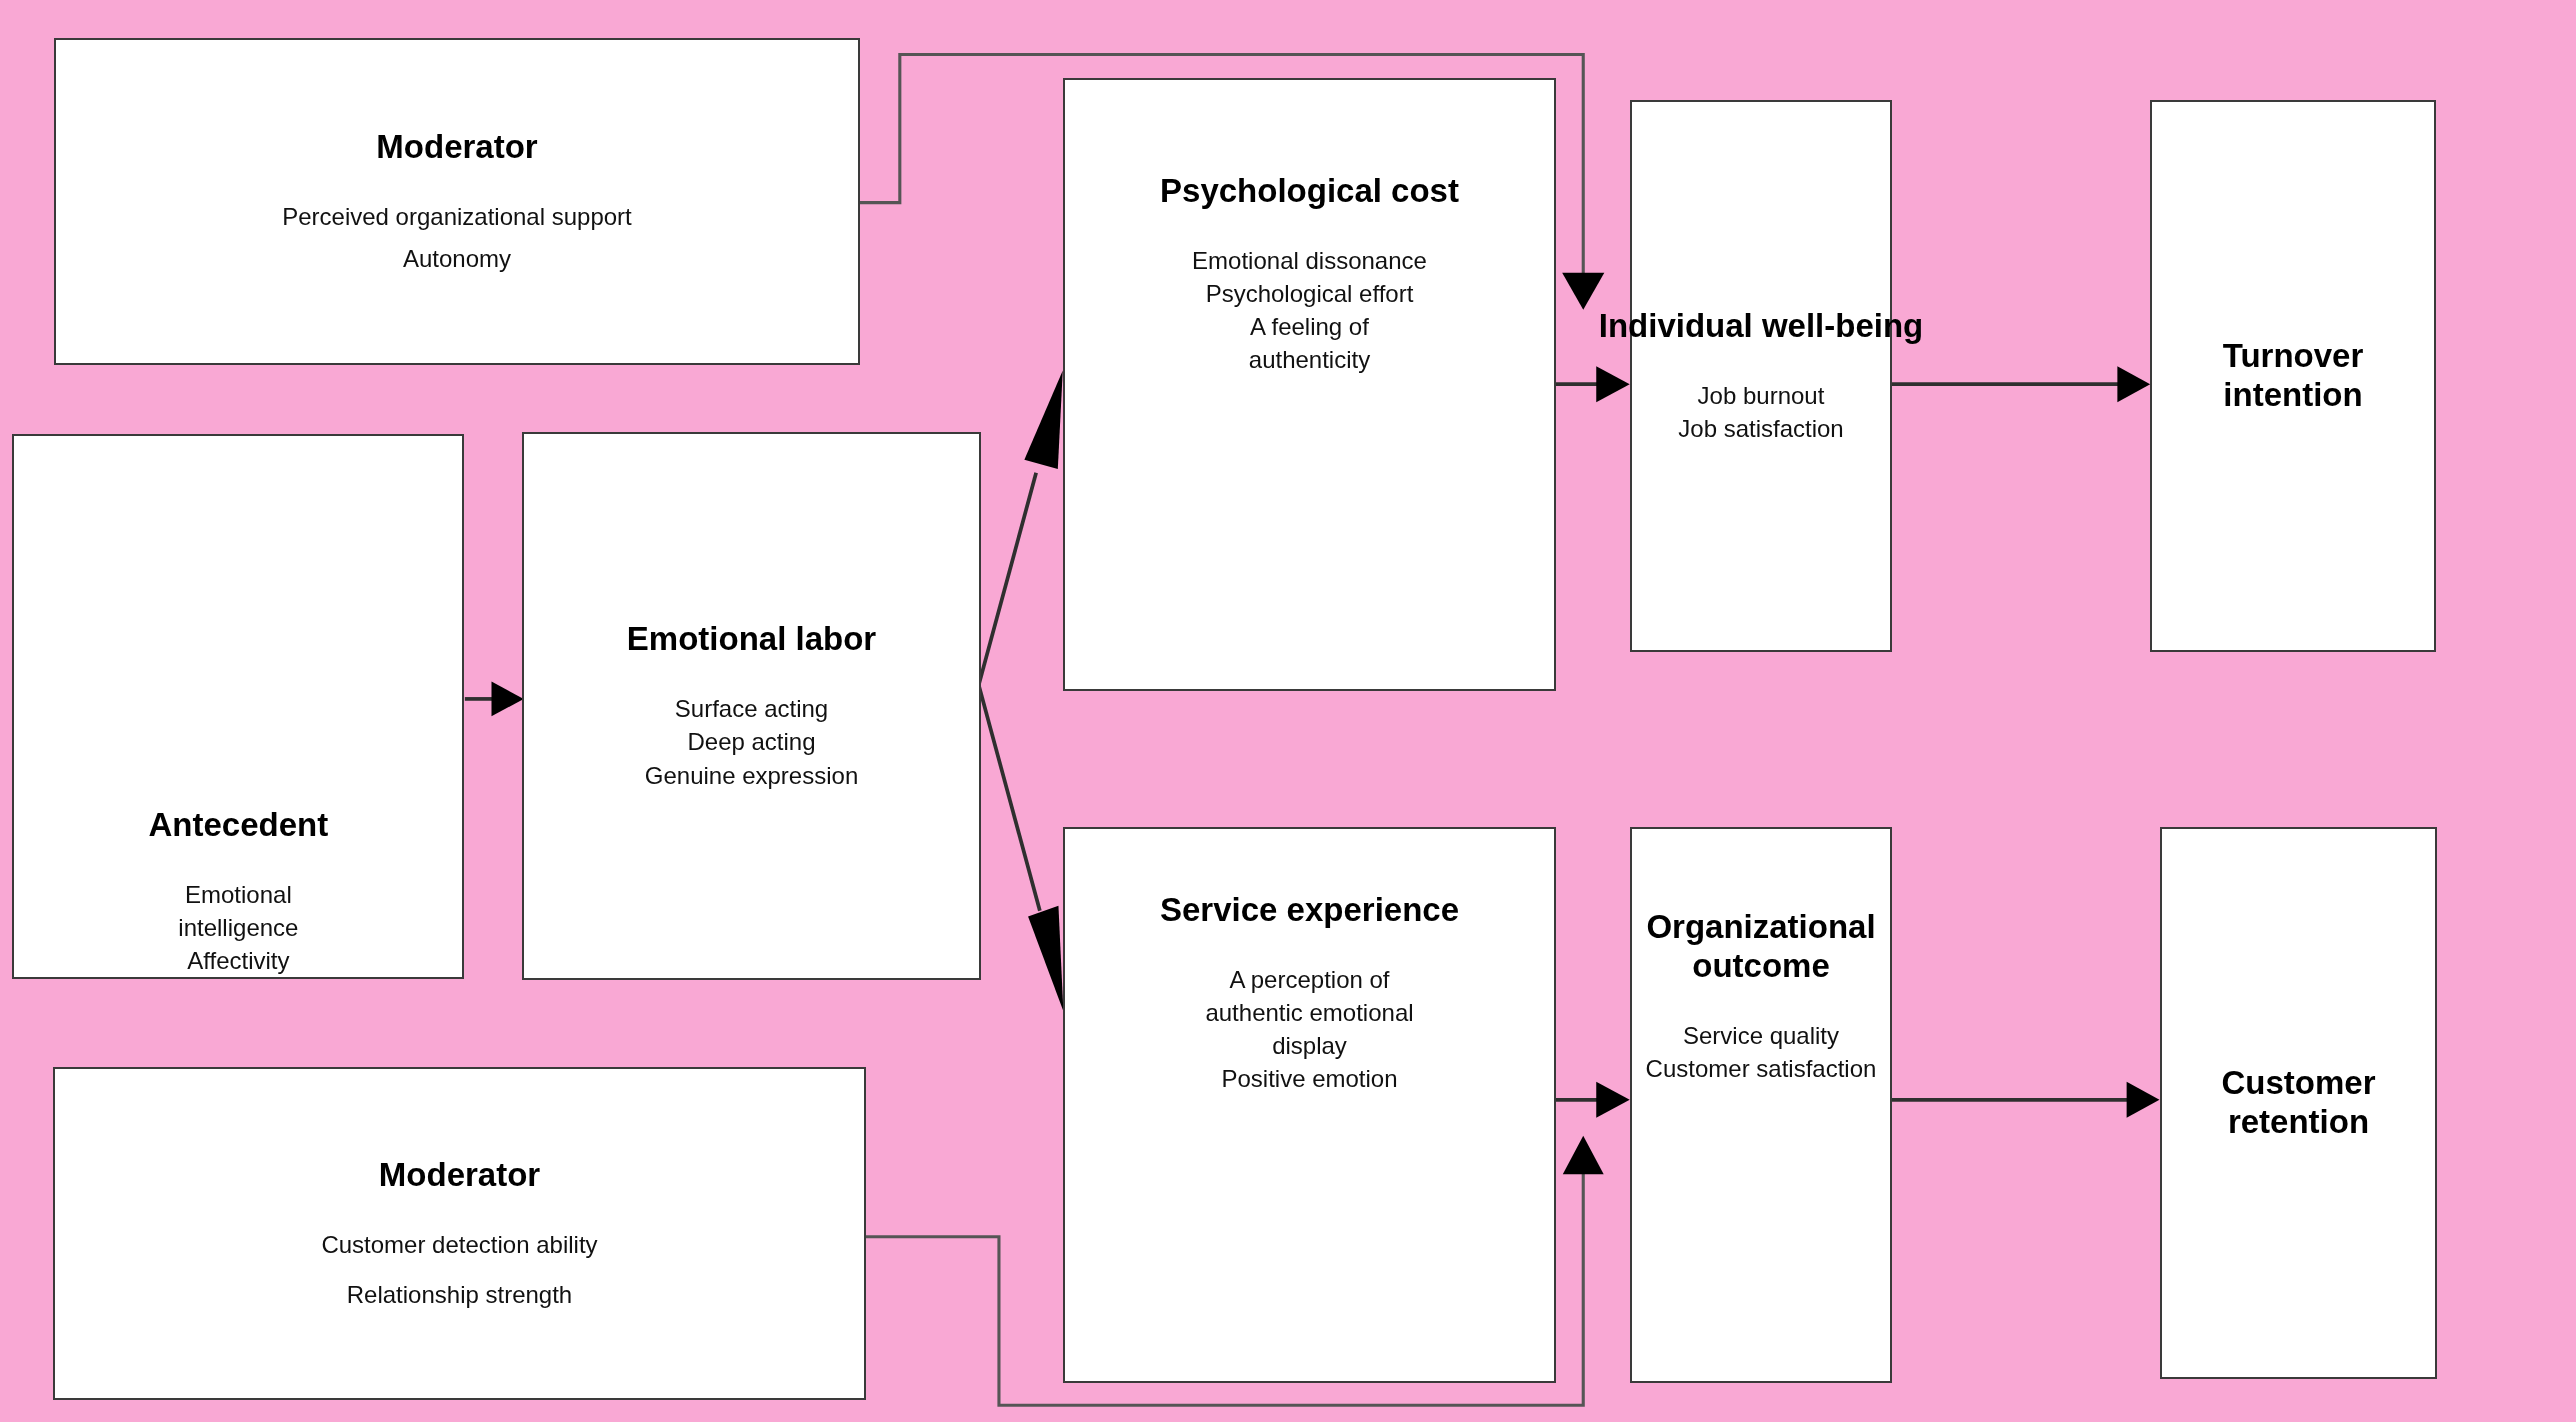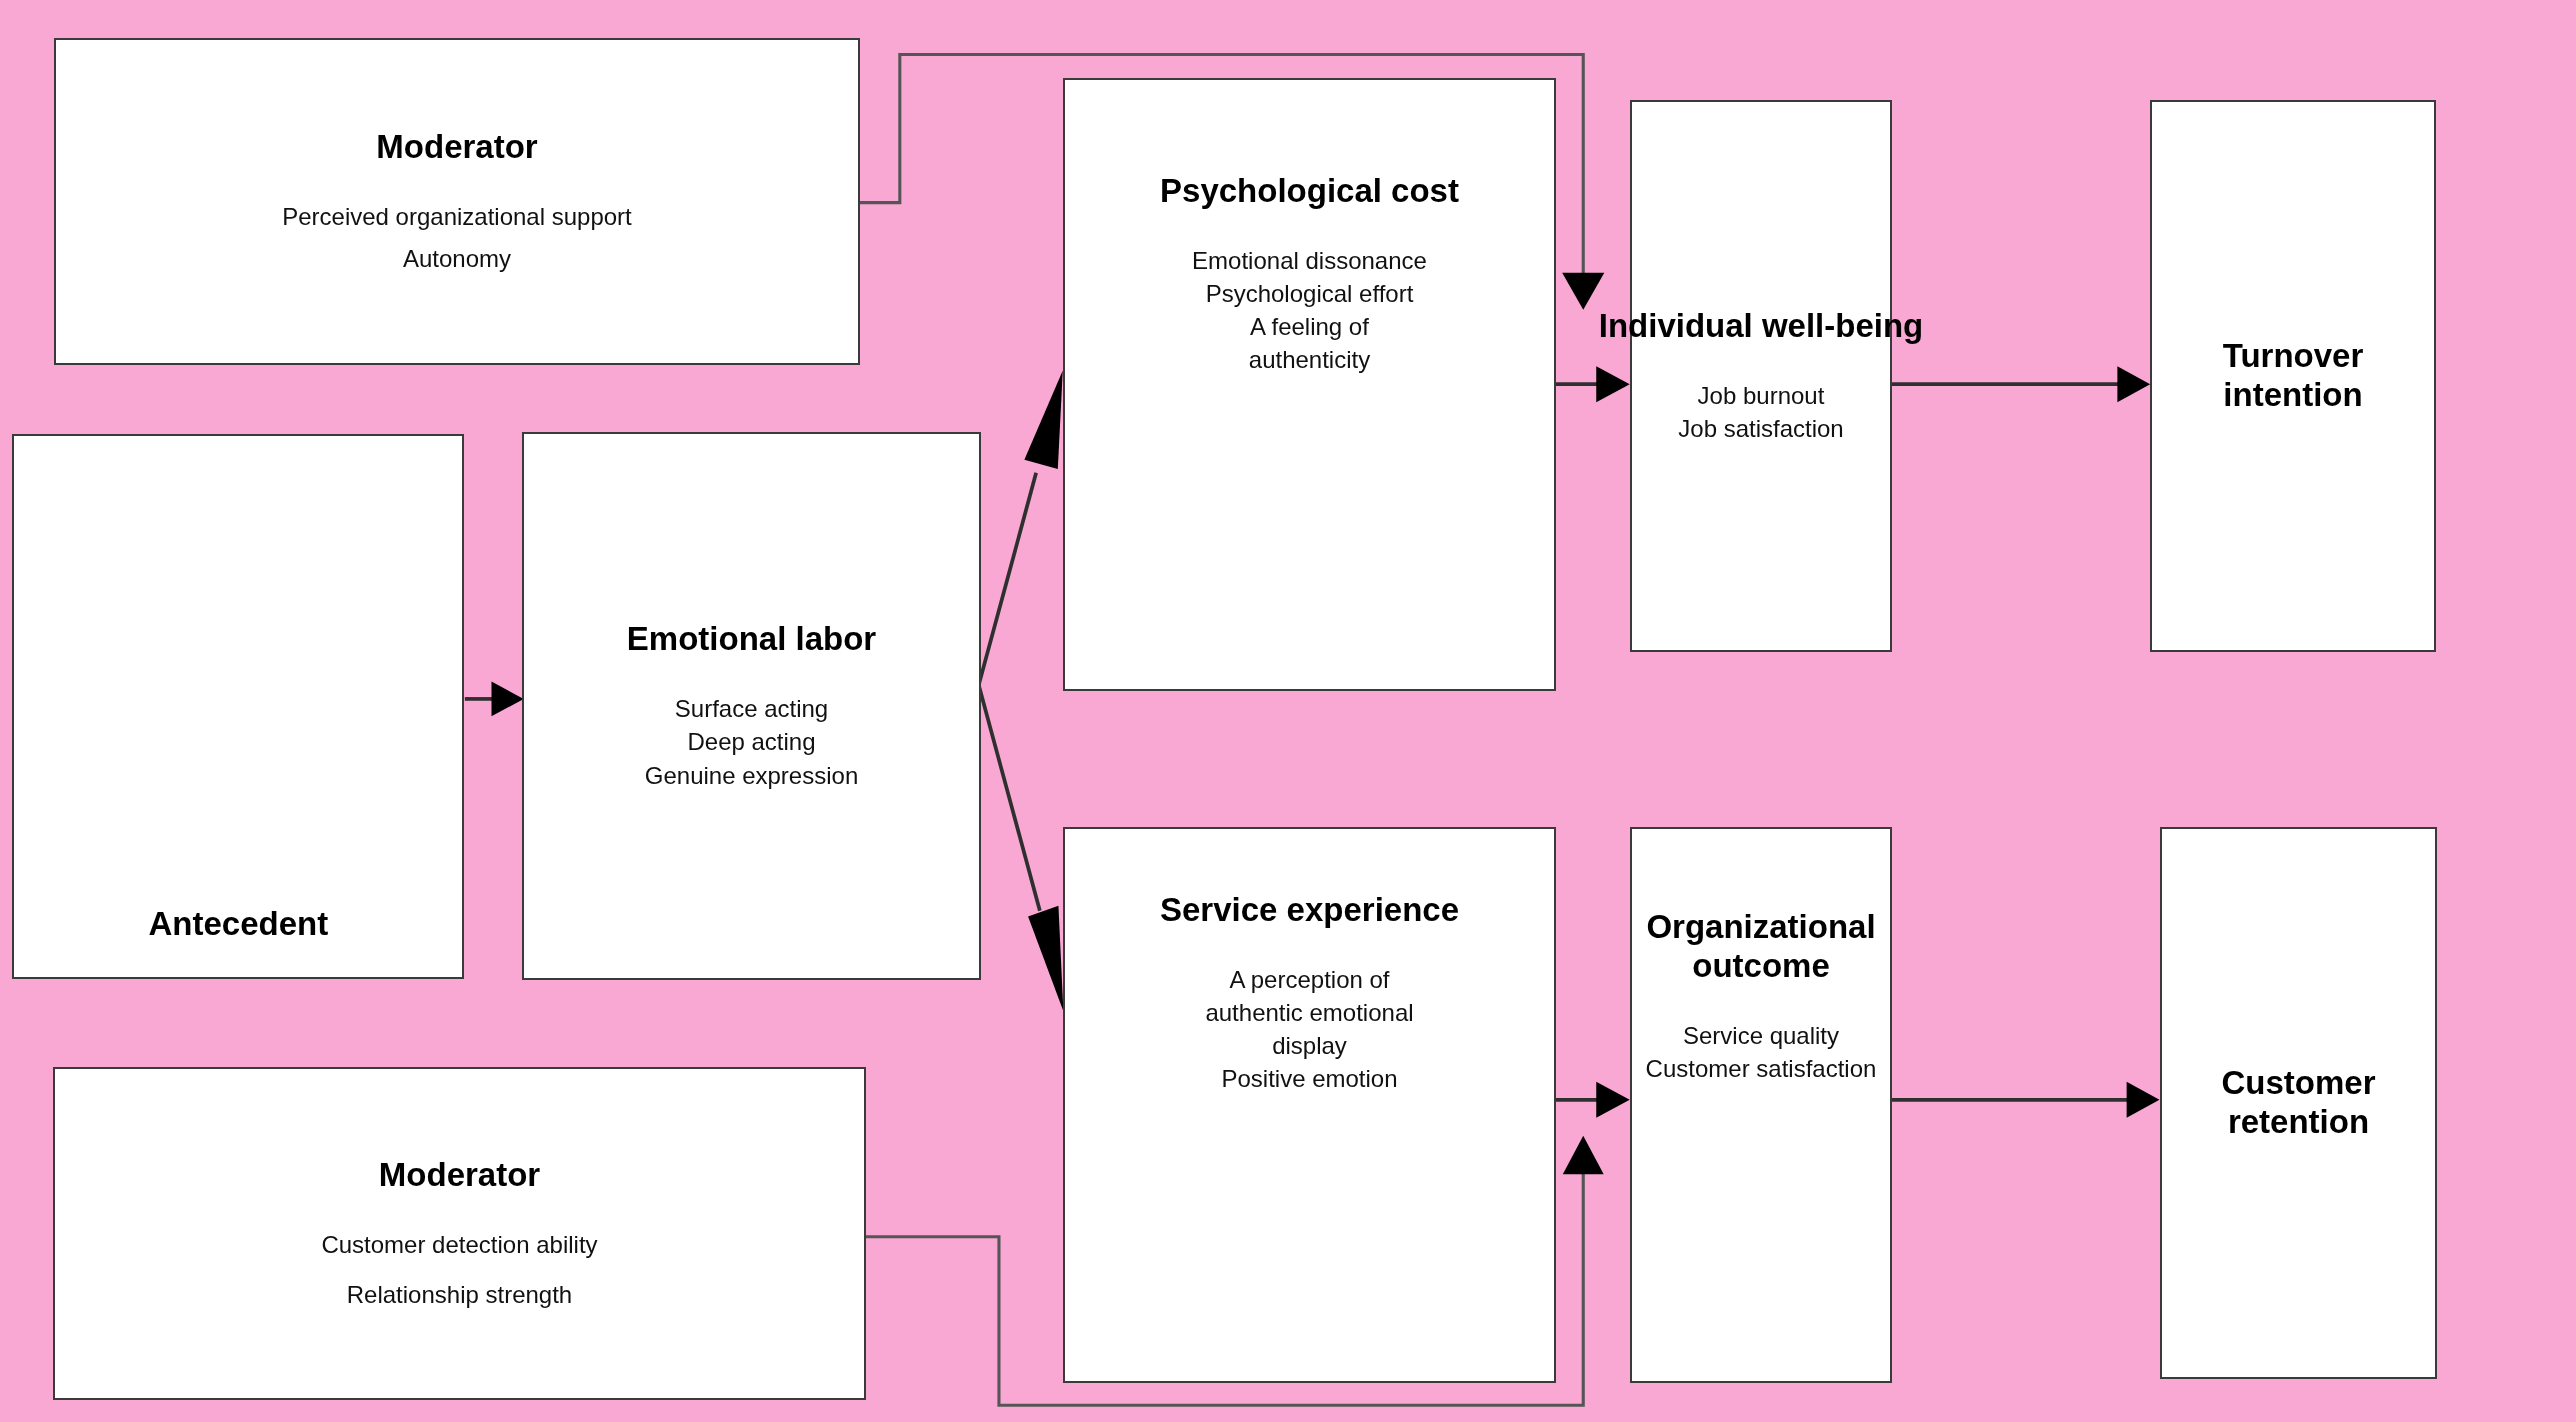--- a/index.html
+++ b/index.html
@@ -129,20 +129,25 @@
     <div class="gap-lg"></div>
     <div class="items">
       <div class="item">Perceived organizational support</div>
       <div class="item" style="margin-top:9px;">Autonomy</div>
     </div>
   </div>
 
   <div class="node" style="left:12.4px; top:434px; width:452px; height:545px;justify-content:flex-end;">
     <div class="title">Antecedent</div>
     <div class="gap-lg"></div>
+    <div class="items">
+      <div class="item">Emotional</div>
+      <div class="item">intelligence</div>
+      <div class="item">Affectivity</div>
+    </div>
   </div>
 
   <div class="node" style="left:522px; top:432px; width:459px; height:548px;">
     <div class="title">Emotional labor</div>
     <div class="gap-lg"></div>
     <div class="items">
       <div class="item">Surface acting</div>
       <div class="item">Deep acting</div>
       <div class="item">Genuine expression</div>
     </div>

